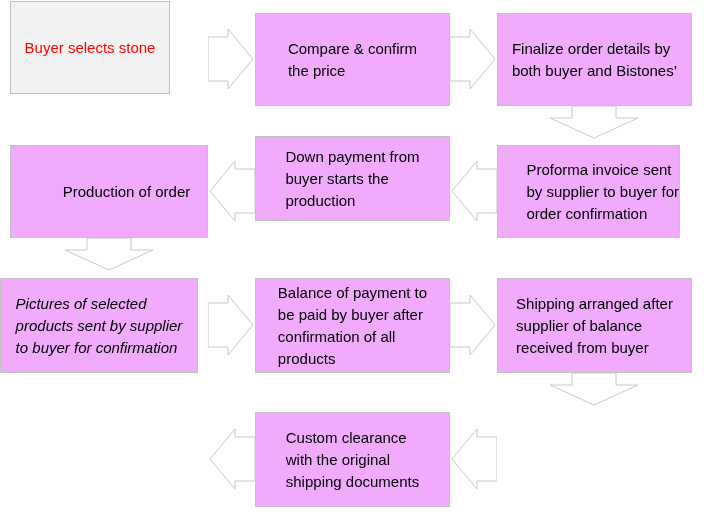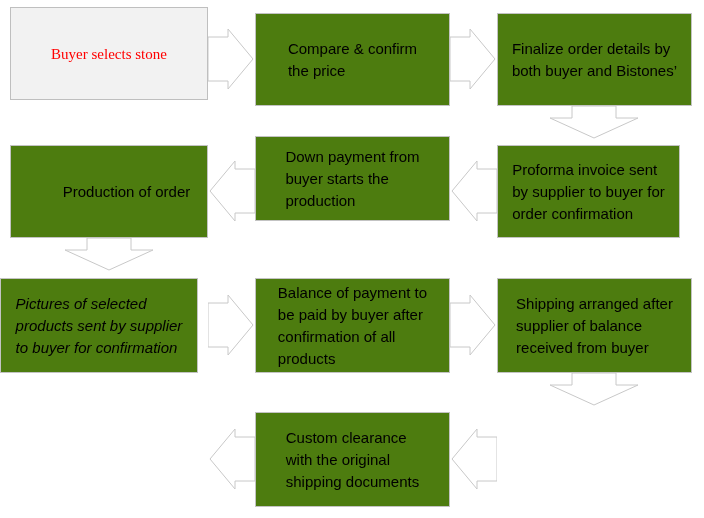--- a/index.html
+++ b/index.html
@@ -11,21 +11,21 @@
     position: relative;
     width: 704px;
     height: 518px;
     background: #ffffff;
     font-family: "Liberation Sans", sans-serif;
     overflow: hidden;
   }
   .box {
     position: absolute;
     box-sizing: border-box;
-    background: #4d7c0f;
+    background: #f0abfc;
     border: 1px solid #c3c3c3;
     display: flex;
     align-items: center;
     justify-content: center;
   }
   .box.highlight {
     background: #f2f2f2;
     border-color: #bfbfbf;
   }
   .box-text {
@@ -47,21 +47,21 @@
     fill: #ffffff;
     stroke: #c8c8c8;
     stroke-width: 1;
   }
 </style>
 </head>
 <body>
 
 <div class="canvas">
 
-  <div class="box highlight" style="left:10px; top:7px; width:198px; height:93px;font-family:Liberation Serif, serif;">
+  <div class="box highlight" style="left:10px; top:1px; width:160px; height:93px;">
     <div class="box-text">Buyer selects stone</div>
   </div>
 
   <svg class="arrow" style="left:208px; top:29px;" width="47" height="60" viewBox="0 0 47 60">
     <polygon points="0,8 20,8 20,0 45,30 20,60 20,52 0,52"></polygon>
   </svg>
 
   <div class="box" style="left:255px; top:13px; width:195px; height:93px;">
     <div class="box-text">Compare &amp; confirm
 the price</div>
@@ -73,21 +73,21 @@
 
   <div class="box" style="left:497px; top:13px; width:195px; height:93px;">
     <div class="box-text">Finalize order details by
 both buyer and Bistones’</div>
   </div>
 
   <svg class="arrow" style="left:550px; top:106px;" width="88" height="33" viewBox="0 0 88 33">
     <polygon points="22,0 22,12 0,12 44,32 88,12 66,12 66,0"></polygon>
   </svg>
 
-  <div class="box" style="left:497px; top:145px; width:183px; height:93px;">
+  <div class="box" style="left:497px; top:145px; width:183px; height:93px;justify-content:flex-end;">
     <div class="box-text">Proforma invoice sent
 by supplier to buyer for
 order confirmation</div>
   </div>
 
   <svg class="arrow" style="left:450px; top:161px;" width="47" height="60" viewBox="0 0 47 60">
     <polygon points="47,8 27,8 27,0 2,30 27,60 27,52 47,52"></polygon>
   </svg>
 
   <div class="box" style="left:255px; top:136px; width:195px; height:85px;justify-content:center;">

